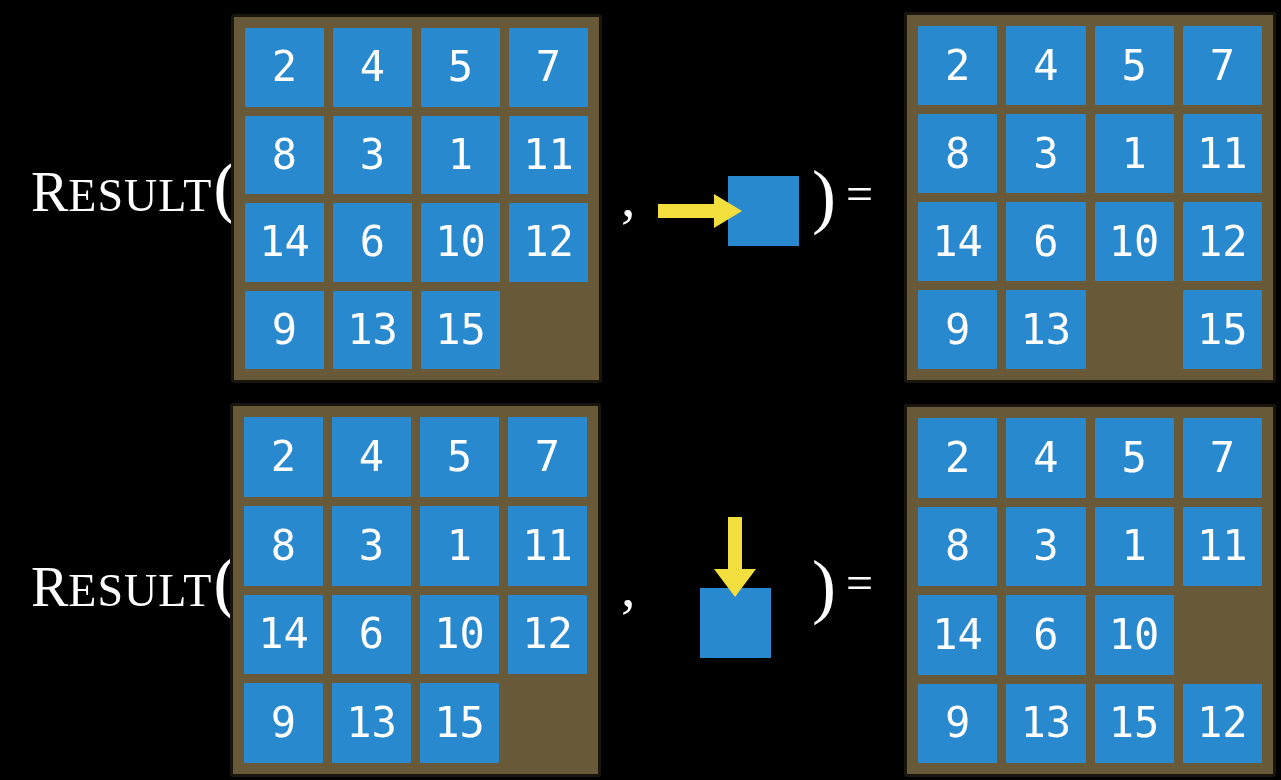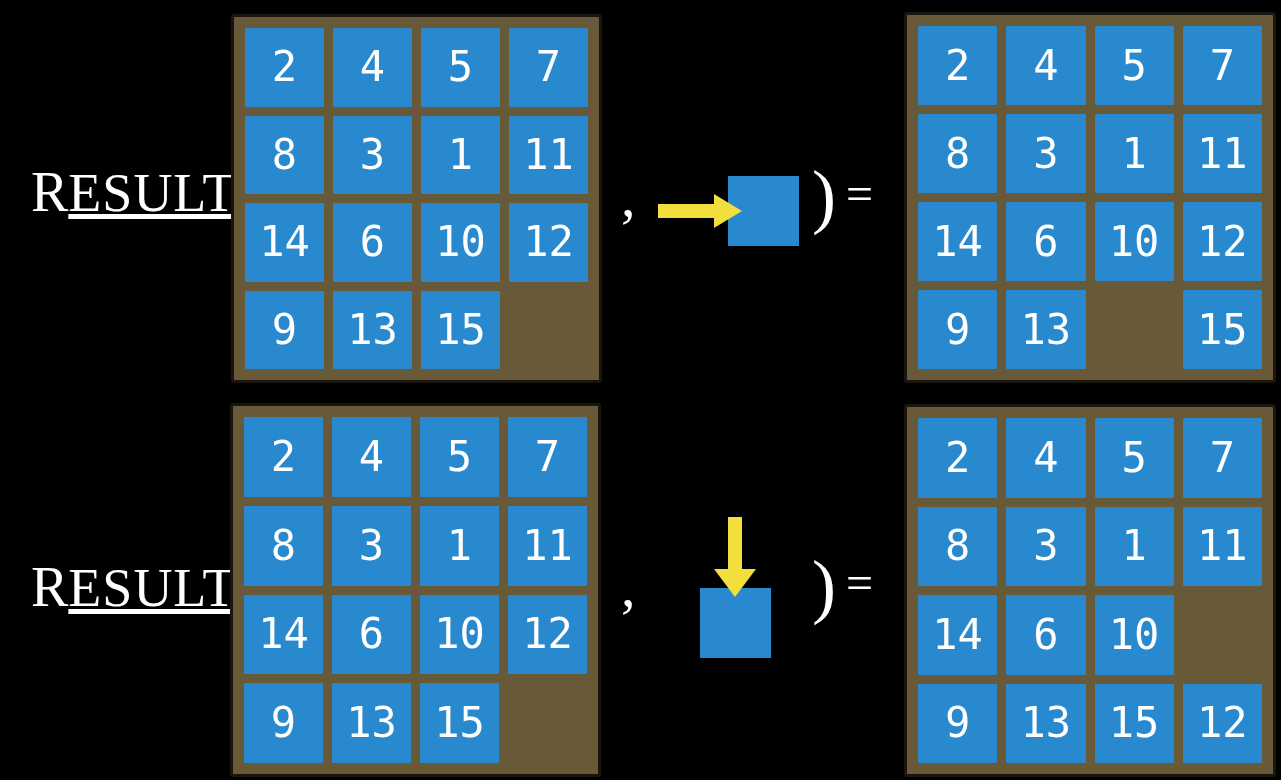--- a/index.html
+++ b/index.html
@@ -17,21 +17,21 @@
     background:var(--bg);
     overflow:hidden;
     font-family:"Liberation Serif", serif;
     color:var(--text);
   }
   .abs{position:absolute;}
 
   
   .lbl{display:flex;align-items:baseline;white-space:nowrap;}
   .fi{font-size:56px;line-height:1;}
-  .fr{font-size:54px;line-height:1;letter-spacing:1px;text-decoration:underline;}
+  .fr{font-size:46px;line-height:1;letter-spacing:1px;}
   .op{font-size:72px;line-height:1;margin-left:1px;}
   .r1-lbl{left:31px;top:151px;}
   .r2-lbl{left:31px;top:546px;}
 
   
   .comma{font-size:58px;line-height:1;}
   .r1-comma{left:621px;top:168px;}
   .r2-comma{left:621px;top:558px;}
   .cparen{font-size:72px;line-height:1;}
   .r1-close{left:812px;top:160px;}

